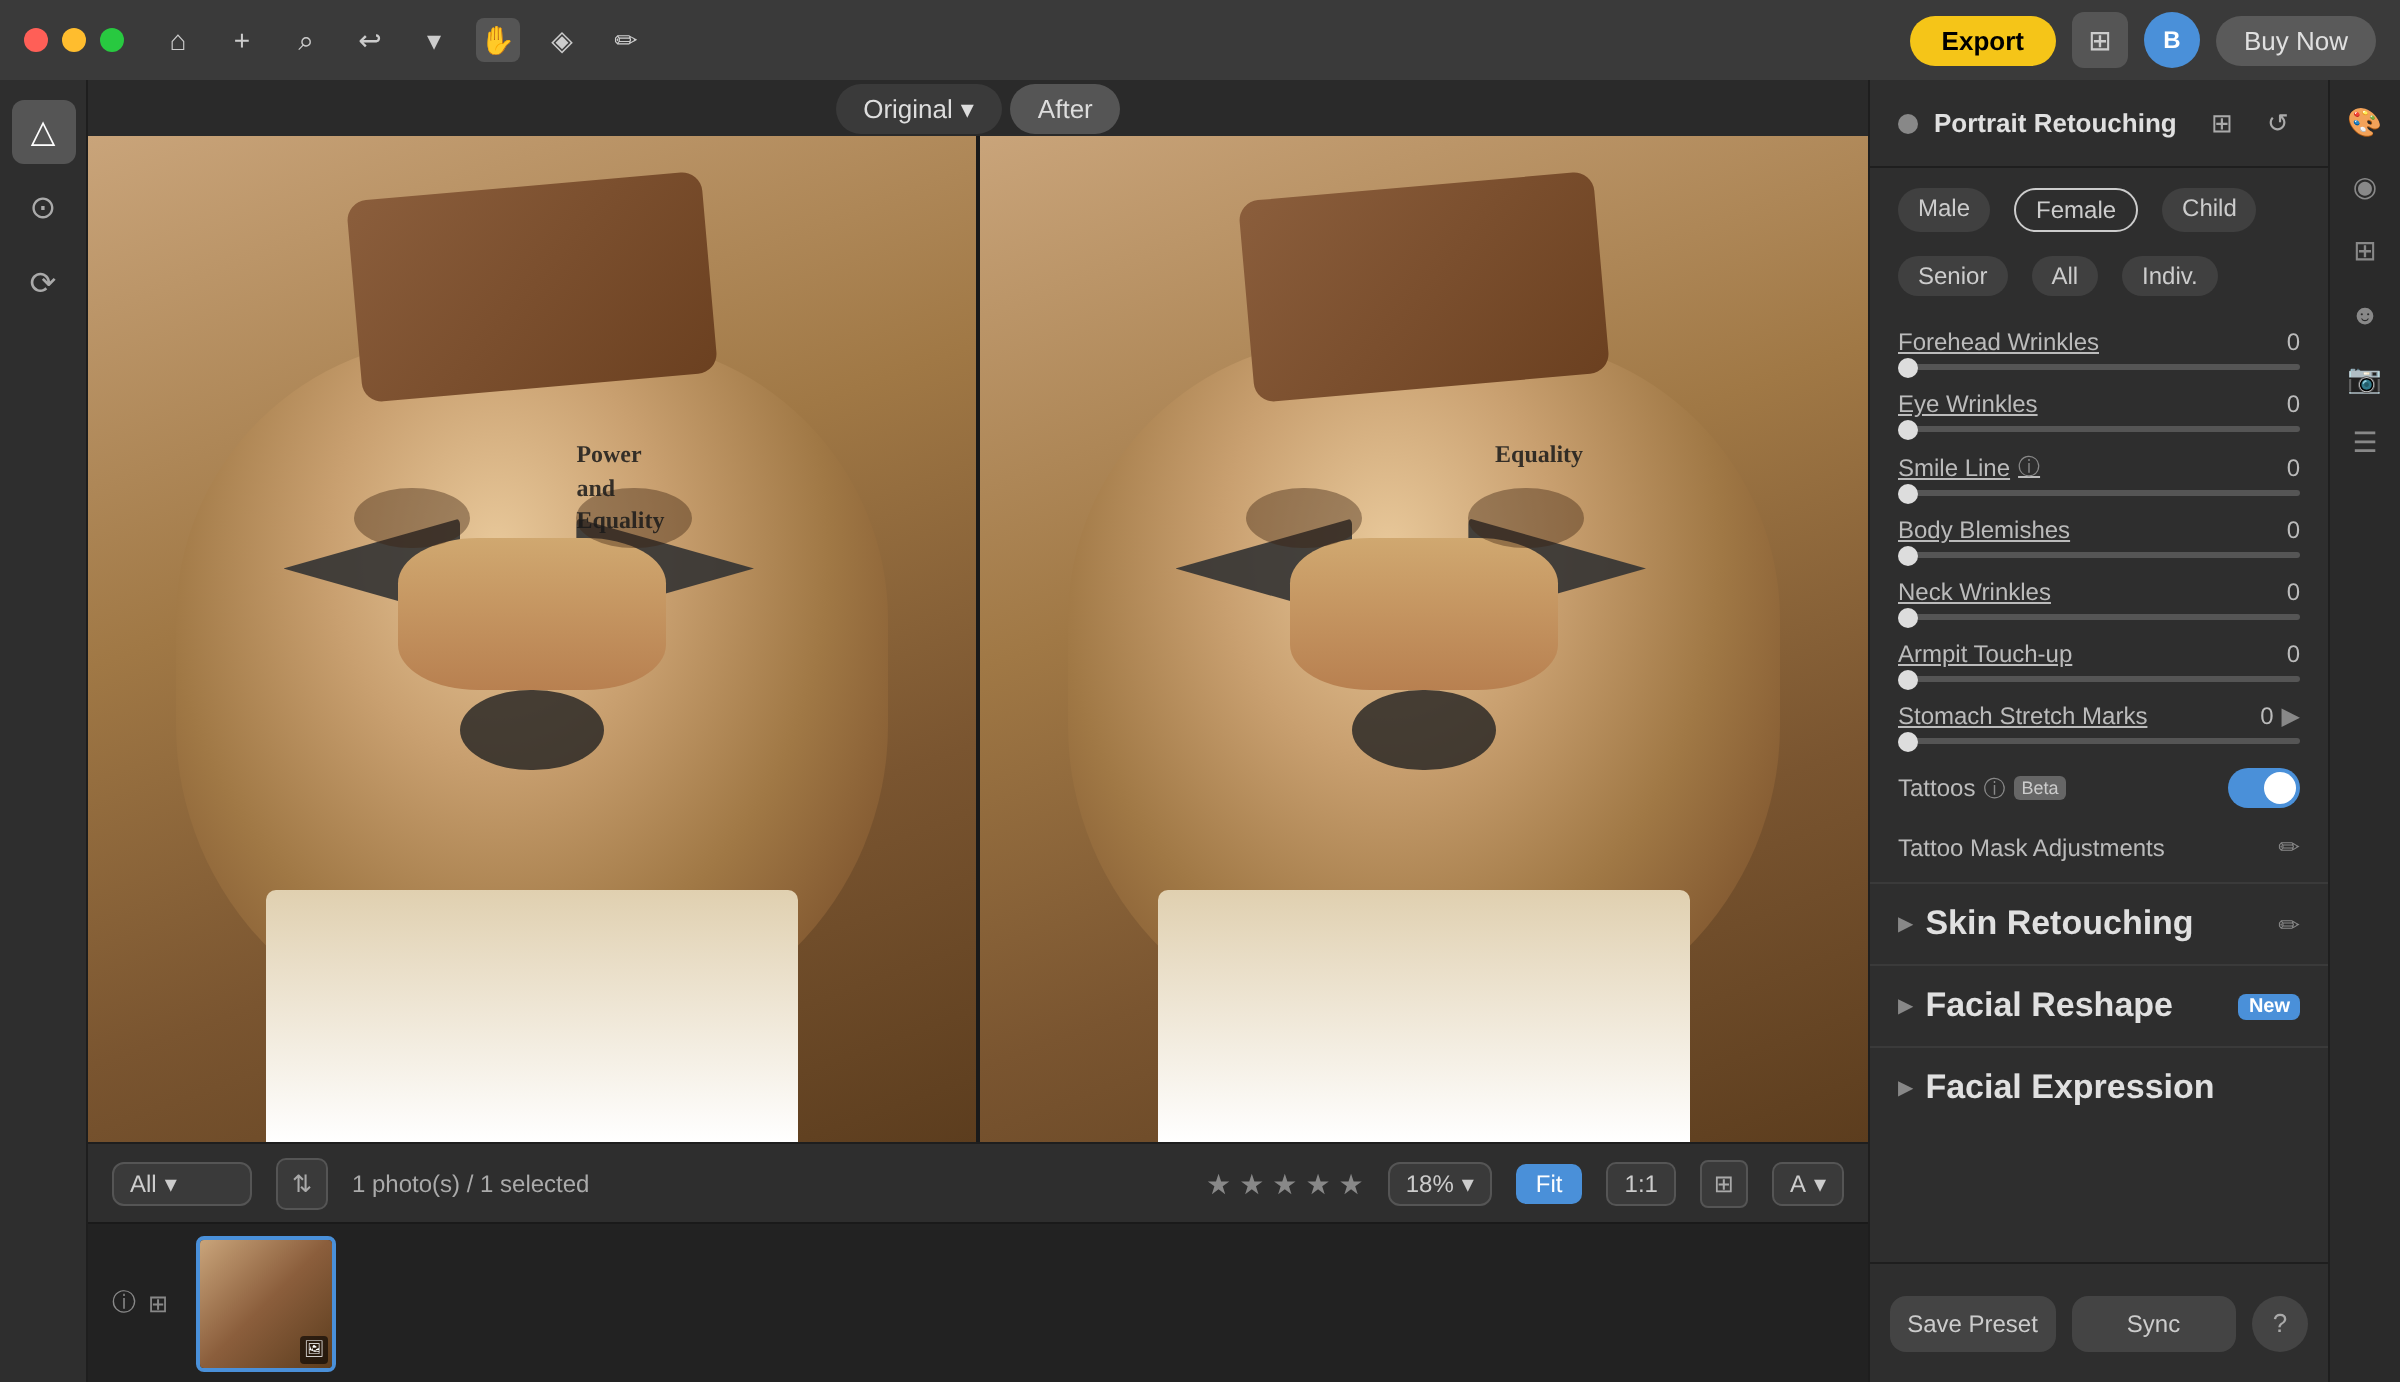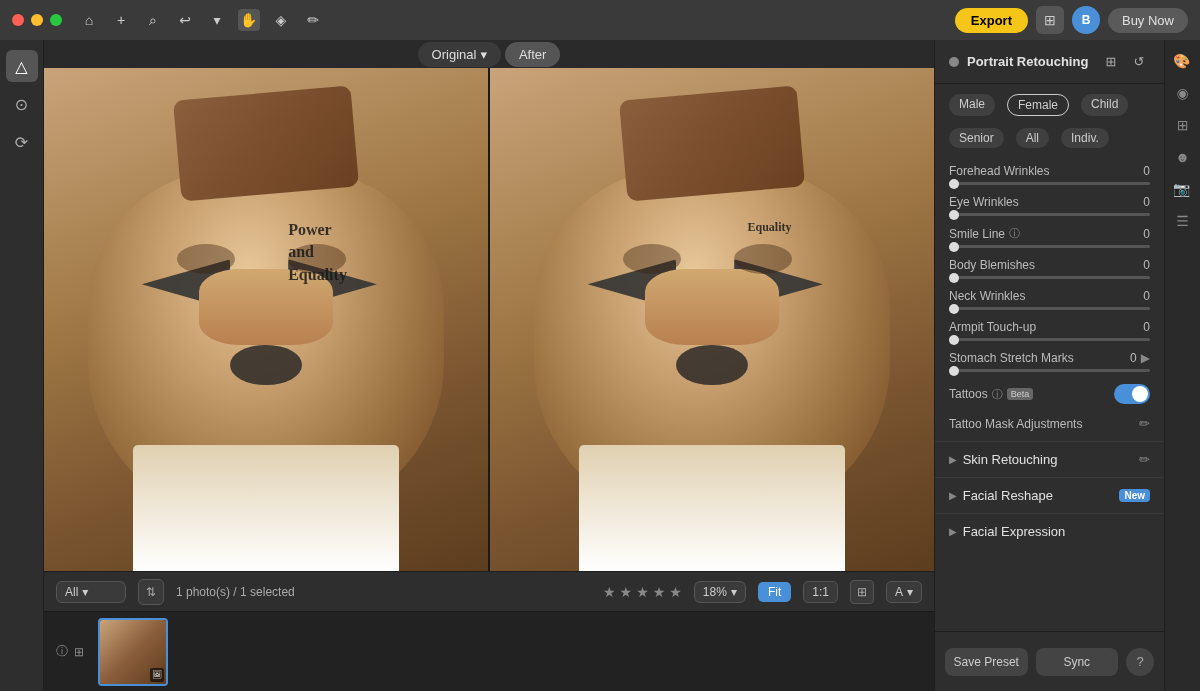--- a/index.html
+++ b/index.html
@@ -421,20 +421,21 @@
       justify-content: space-between;
       align-items: center;
       margin-bottom: 4px;
     }
     .slider-label {
       font-size: 12px;
       color: #bbb;
       display: flex;
       align-items: center;
       gap: 4px;
+      text-decoration: underline;
     }
     .slider-value {
       font-size: 12px;
       color: #bbb;
     }
     .slider-track {
       width: 100%;
       height: 3px;
       background: #555;
       border-radius: 2px;
@@ -457,22 +458,22 @@
       cursor: pointer;
       display: flex;
       align-items: center;
       gap: 6px;
     }
     .collapsible-section .tri {
       color: #888;
       font-size: 10px;
     }
     .collapsible-label {
-      font-size: 13px;
-      font-weight: 400;
+      font-size: 17px;
+      font-weight: 700;
       color: #e0e0e0;
       flex: 1;
     }
     .section-icon {
       color: #888;
       font-size: 13px;
     }
     .new-badge {
       background: #4a90d9;
       color: #fff;
@@ -671,21 +672,21 @@
           <div style="position:absolute;top:5%;left:30%;width:40%;height:20%;background:linear-gradient(135deg,#8b5e3c,#6b4020);border-radius:10px;transform:rotate(-5deg);"></div>
           <div style="position:absolute;bottom:0;left:20%;width:60%;height:25%;background:linear-gradient(180deg,#e0d0b0,#fff);border-radius:5px 5px 0 0;"></div>
           <div style="position:absolute;top:55%;left:42%;width:16%;height:8%;background:#222;border-radius:50%;opacity:0.8;"></div>
           <div style="position:absolute;top:38%;left:22%;width:20%;height:10%;background:#333;border-radius:3px;opacity:0.9;clip-path:polygon(0 50%,100% 0,100% 100%);"></div>
           <div style="position:absolute;top:38%;left:55%;width:20%;height:10%;background:#333;border-radius:3px;opacity:0.9;clip-path:polygon(100% 50%,0 0,0 100%);"></div>
           <div style="position:absolute;top:50%;left:47%;width:6%;height:4%;background:#c08060;border-radius:50%;opacity:0.7;"></div>
           <div style="position:absolute;top:40%;left:35%;width:30%;height:15%;background:linear-gradient(180deg,#d0a870,#b88050);border-radius:30%;"></div>
           <div style="position:absolute;top:35%;left:30%;width:13%;height:6%;background:#3a2010;border-radius:50%;opacity:0.4;"></div>
           <div style="position:absolute;top:35%;left:55%;width:13%;height:6%;background:#3a2010;border-radius:50%;opacity:0.4;"></div>
           <div style="position:absolute;top:28%;left:40%;width:20%;height:12%;color:#2a1a0a;font-size:30px;font-weight:900;display:flex;align-items:center;justify-content:center;opacity:0.15;font-family:serif;"></div>
-          <div style="position:absolute;top:30%;left:55%;width:100px;color:#1a1a1a;font-size:16px;font-family:'Comic Sans MS',cursive;line-height:1.4;font-weight:bold;opacity:0.85;">Power<br>and<br>Equality</div>
+          <div style="position:absolute;top:30%;left:55%;width:100px;color:#1a1a1a;font-size:12px;font-family:'Comic Sans MS',cursive;line-height:1.4;font-weight:bold;opacity:0.85;">Power<br>and<br>Equality</div>
         </div>
       </div>
       <div class="image-divider"></div>
       <div class="image-panel">
         <div class="face-image" style="background: linear-gradient(160deg, #c9a47a 0%, #a07845 40%, #7a5530 70%, #5c3d1e 100%);">
           <div style="position:absolute;top:20%;left:10%;width:80%;height:70%;background:radial-gradient(ellipse at 45% 30%, #e8c89a 0%, #c9a070 30%, #a07845 60%, #6b4020 100%);border-radius:40% 40% 45% 45%;"></div>
           <div style="position:absolute;top:5%;left:30%;width:40%;height:20%;background:linear-gradient(135deg,#8b5e3c,#6b4020);border-radius:10px;transform:rotate(-5deg);"></div>
           <div style="position:absolute;bottom:0;left:20%;width:60%;height:25%;background:linear-gradient(180deg,#e0d0b0,#fff);border-radius:5px 5px 0 0;"></div>
           <div style="position:absolute;top:55%;left:42%;width:16%;height:8%;background:#222;border-radius:50%;opacity:0.8;"></div>
           <div style="position:absolute;top:38%;left:22%;width:20%;height:10%;background:#333;border-radius:3px;opacity:0.9;clip-path:polygon(0 50%,100% 0,100% 100%);"></div>

